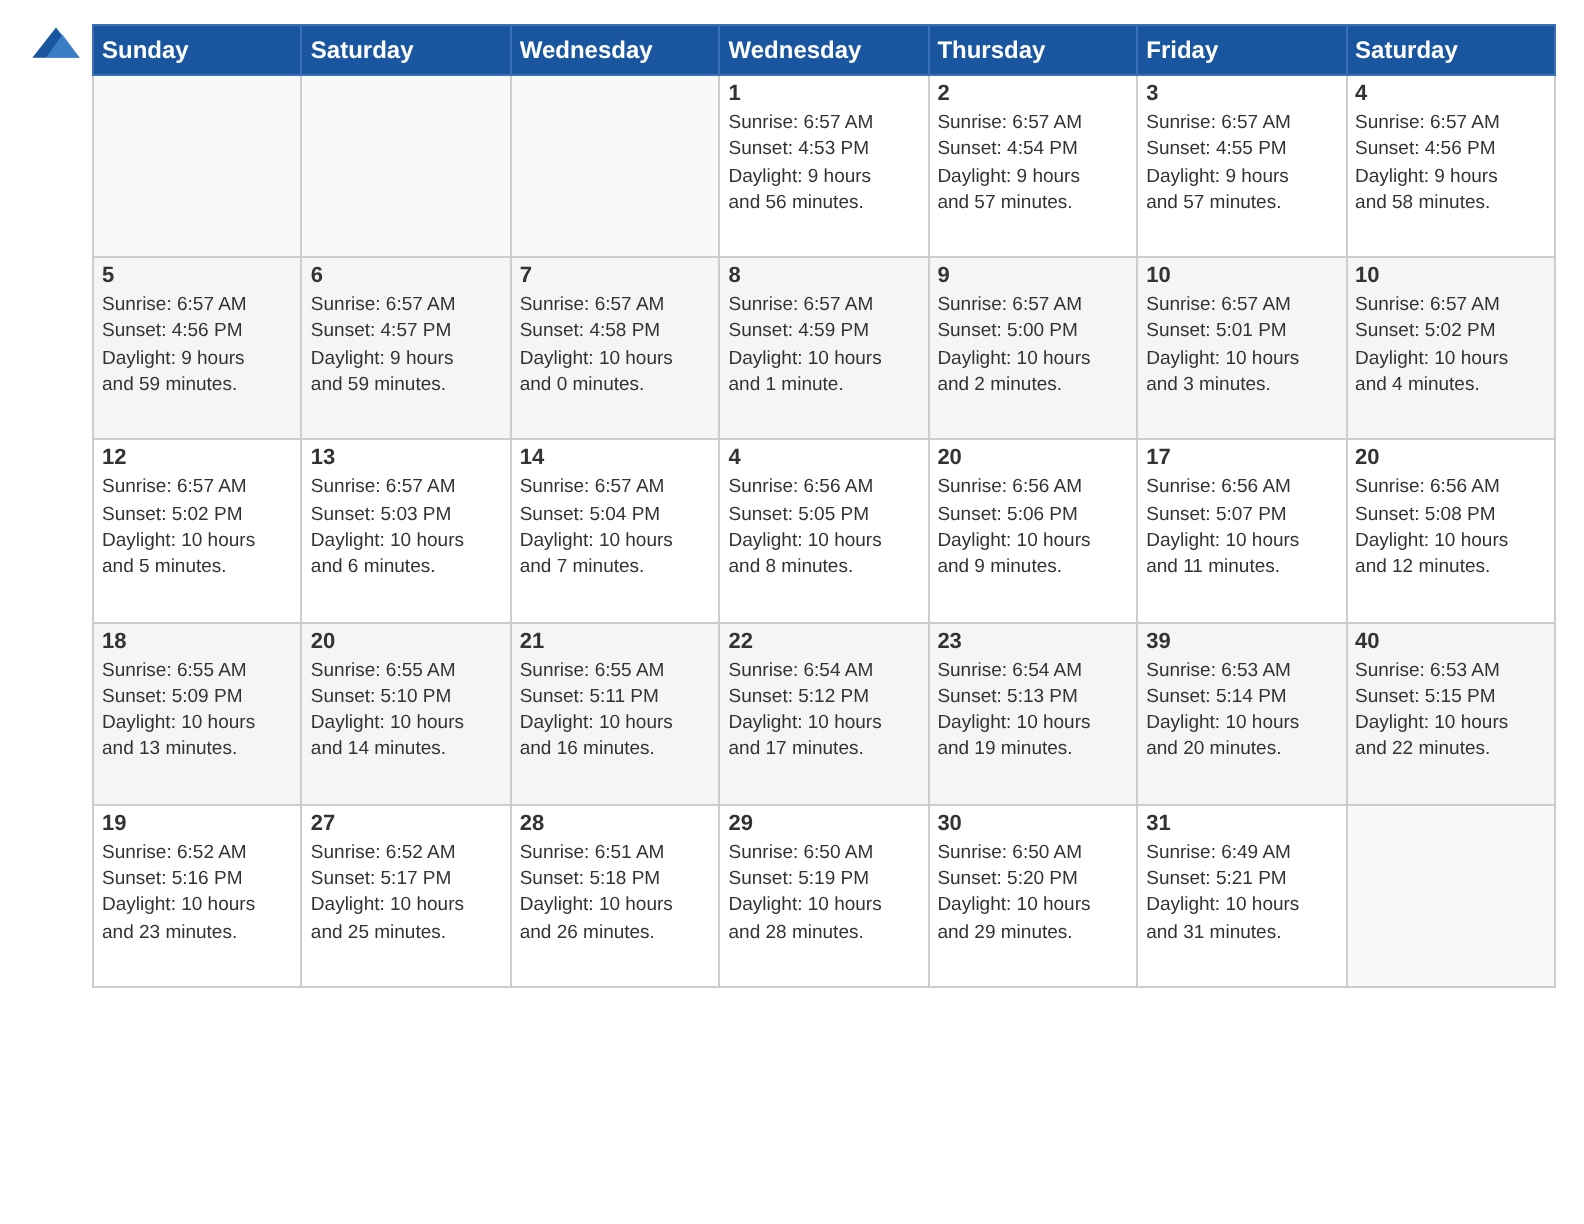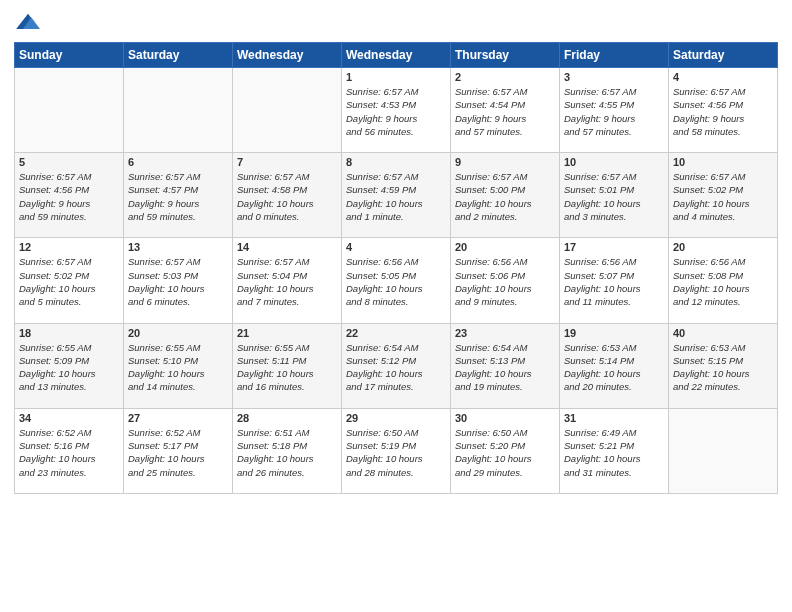--- a/index.html
+++ b/index.html
@@ -8,21 +8,20 @@
       background: #fff;
       width: 792px;
       height: 612px;
       overflow: hidden;
     }
     .page {
       width: 792px;
       height: 504px;
       padding: 12px 14px 10px 14px;
       display: flex;
-      flex-direction: column;
     }
     .header {
       display: flex;
       justify-content: space-between;
       align-items: flex-start;
       margin-bottom: 8px;
     }
     .logo {
       display: flex;
       align-items: center;
@@ -71,21 +70,20 @@
     .cell-date {
       font-weight: bold;
       font-size: 11px;
       margin-bottom: 2px;
       display: block;
     }
     .cell-info {
       font-size: 9.5px;
       line-height: 1.4;
       color: #333;
-      font-style: italic;
     }
     .row-alt td {
       background-color: #f5f5f5;
     }
     .row-normal td {
       background-color: #fff;
     }
     .empty-cell {
       background-color: #f9f9f9 !important;
     }
@@ -220,31 +218,31 @@
           </td>
           <td>
             <span class="cell-date">22</span>
             <div class="cell-info">Sunrise: 6:54 AM<br>Sunset: 5:12 PM<br>Daylight: 10 hours<br>and 17 minutes.</div>
           </td>
           <td>
             <span class="cell-date">23</span>
             <div class="cell-info">Sunrise: 6:54 AM<br>Sunset: 5:13 PM<br>Daylight: 10 hours<br>and 19 minutes.</div>
           </td>
           <td>
-            <span class="cell-date">19</span>
+            <span class="cell-date">39</span>
             <div class="cell-info">Sunrise: 6:53 AM<br>Sunset: 5:14 PM<br>Daylight: 10 hours<br>and 20 minutes.</div>
           </td>
           <td>
             <span class="cell-date">40</span>
             <div class="cell-info">Sunrise: 6:53 AM<br>Sunset: 5:15 PM<br>Daylight: 10 hours<br>and 22 minutes.</div>
           </td>
         </tr>
         <tr class="row-normal">
           <td>
-            <span class="cell-date">34</span>
+            <span class="cell-date">19</span>
             <div class="cell-info">Sunrise: 6:52 AM<br>Sunset: 5:16 PM<br>Daylight: 10 hours<br>and 23 minutes.</div>
           </td>
           <td>
             <span class="cell-date">27</span>
             <div class="cell-info">Sunrise: 6:52 AM<br>Sunset: 5:17 PM<br>Daylight: 10 hours<br>and 25 minutes.</div>
           </td>
           <td>
             <span class="cell-date">28</span>
             <div class="cell-info">Sunrise: 6:51 AM<br>Sunset: 5:18 PM<br>Daylight: 10 hours<br>and 26 minutes.</div>
           </td>

